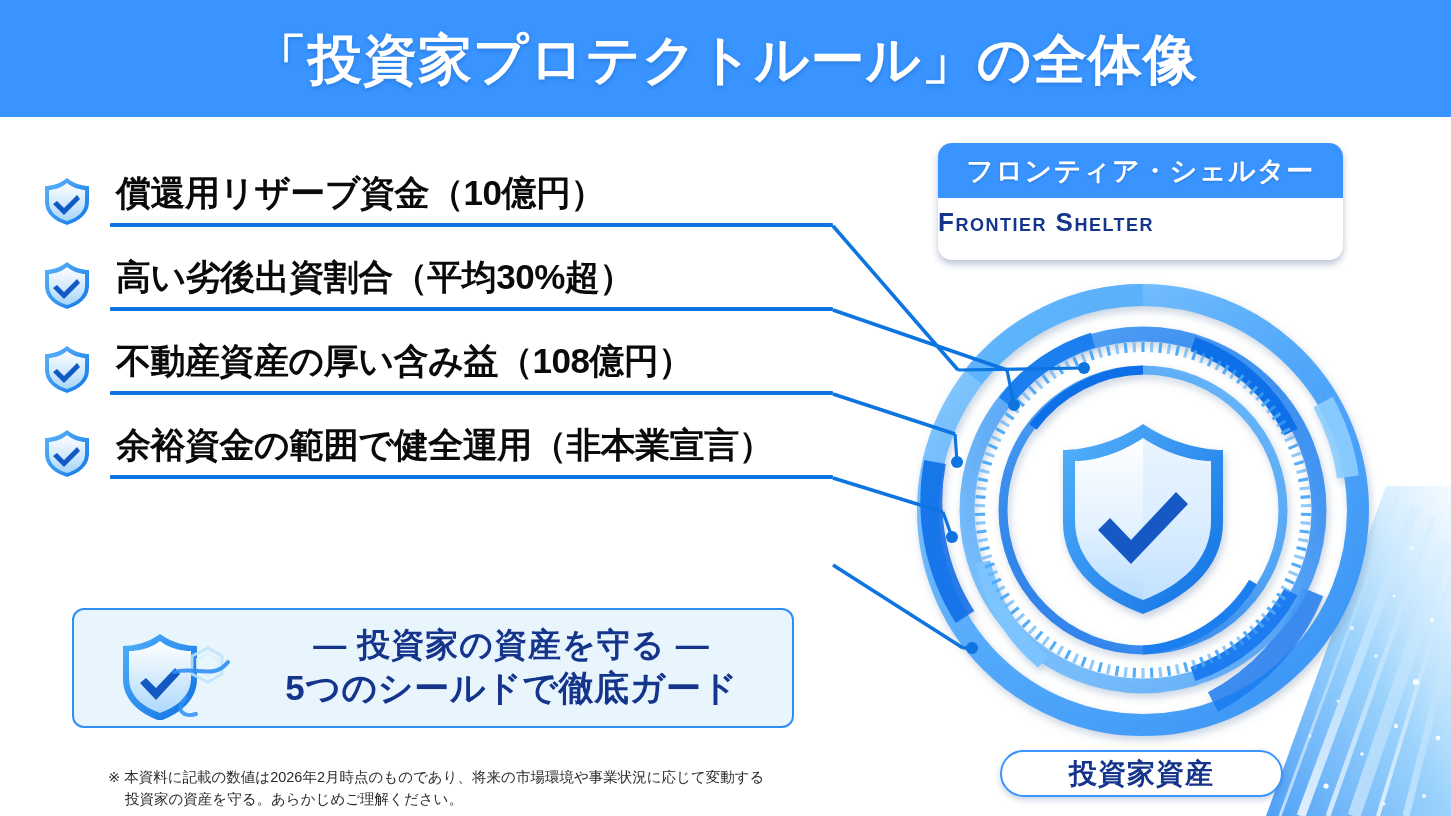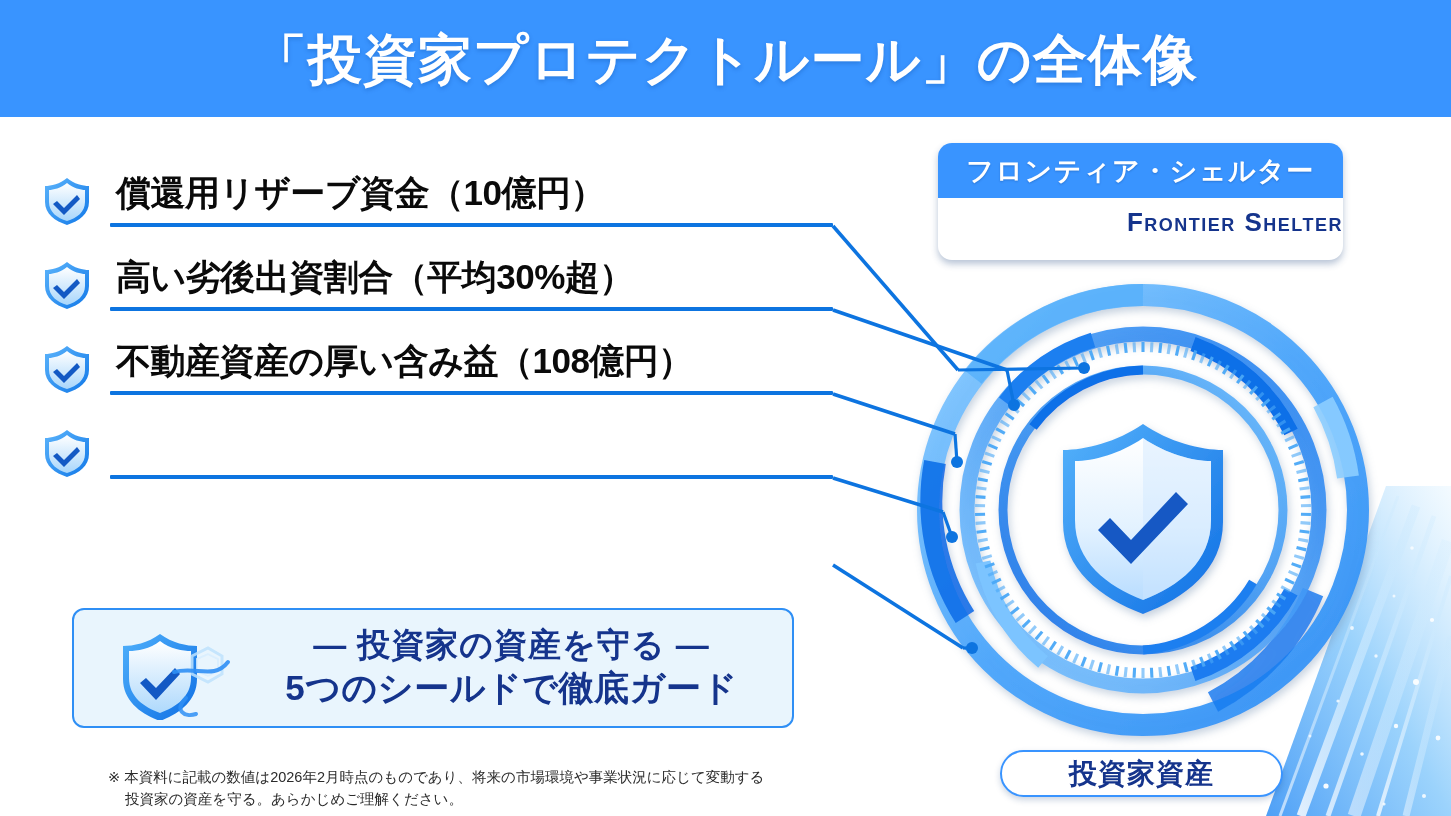--- a/index.html
+++ b/index.html
@@ -86,21 +86,21 @@
     z-index:6;
   }
   #brand-top{
     height:55px;background:#3994ff;display:flex;align-items:center;justify-content:center;
   }
   #brand-jp{
     color:#fff;font-size:27px;font-weight:bold;letter-spacing:1.5px;
     text-shadow:0 1px 2px rgba(0,50,120,.3);white-space:nowrap;
   }
   #brand-bottom{
-    height:48px;background:#fff;display:flex;align-items:center;justify-content:flex-end;
+    height:48px;background:#fff;display:flex;align-items:center;justify-content:flex-start;
   }
   #brand-en{
     color:#15348c;font-size:26px;font-weight:bold;letter-spacing:1.5px;
     font-variant:small-caps;white-space:nowrap;
   }
 
   
   #asset-pill{
     position:absolute;left:1000px;top:750px;width:283px;height:47px;
     background:#ffffff;border:2.5px solid #3994ff;border-radius:24px;
@@ -420,20 +420,21 @@
     </div>
 
     <div class="row">
       <span class="shield-ic">
         <svg width="50" height="52" viewBox="0 0 50 52">
           <path d="M25,3 C18,9 9,11 3,11 L3,27 C3,39 13,46 25,50 C37,46 47,39 47,27 L47,11 C41,11 32,9 25,3 Z" fill="url(#be1)"></path>
           <path d="M25,8 C19,13 11,15 7,15 L7,27 C7,37 15,43 25,46 C35,43 43,37 43,27 L43,15 C39,15 31,13 25,8 Z" fill="url(#bi1)"></path>
           <path d="M15,26 L22,33 L35,20 L38,24 L22,40 L11,29 Z" fill="#1359c4"></path>
         </svg>
       </span>
+      <span class="row-label">余裕資金の範囲で健全運用（非本業宣言）</span>
       <span class="row-rule" style="width:723px"></span>
     </div>
 
   </div>
 
   <div id="callout">
     <div id="callout-shield">
       <svg width="140" height="92" viewBox="0 0 140 92">
         <defs>
           <linearGradient id="c3a" x1="0" y1="0" x2="0" y2="1">

